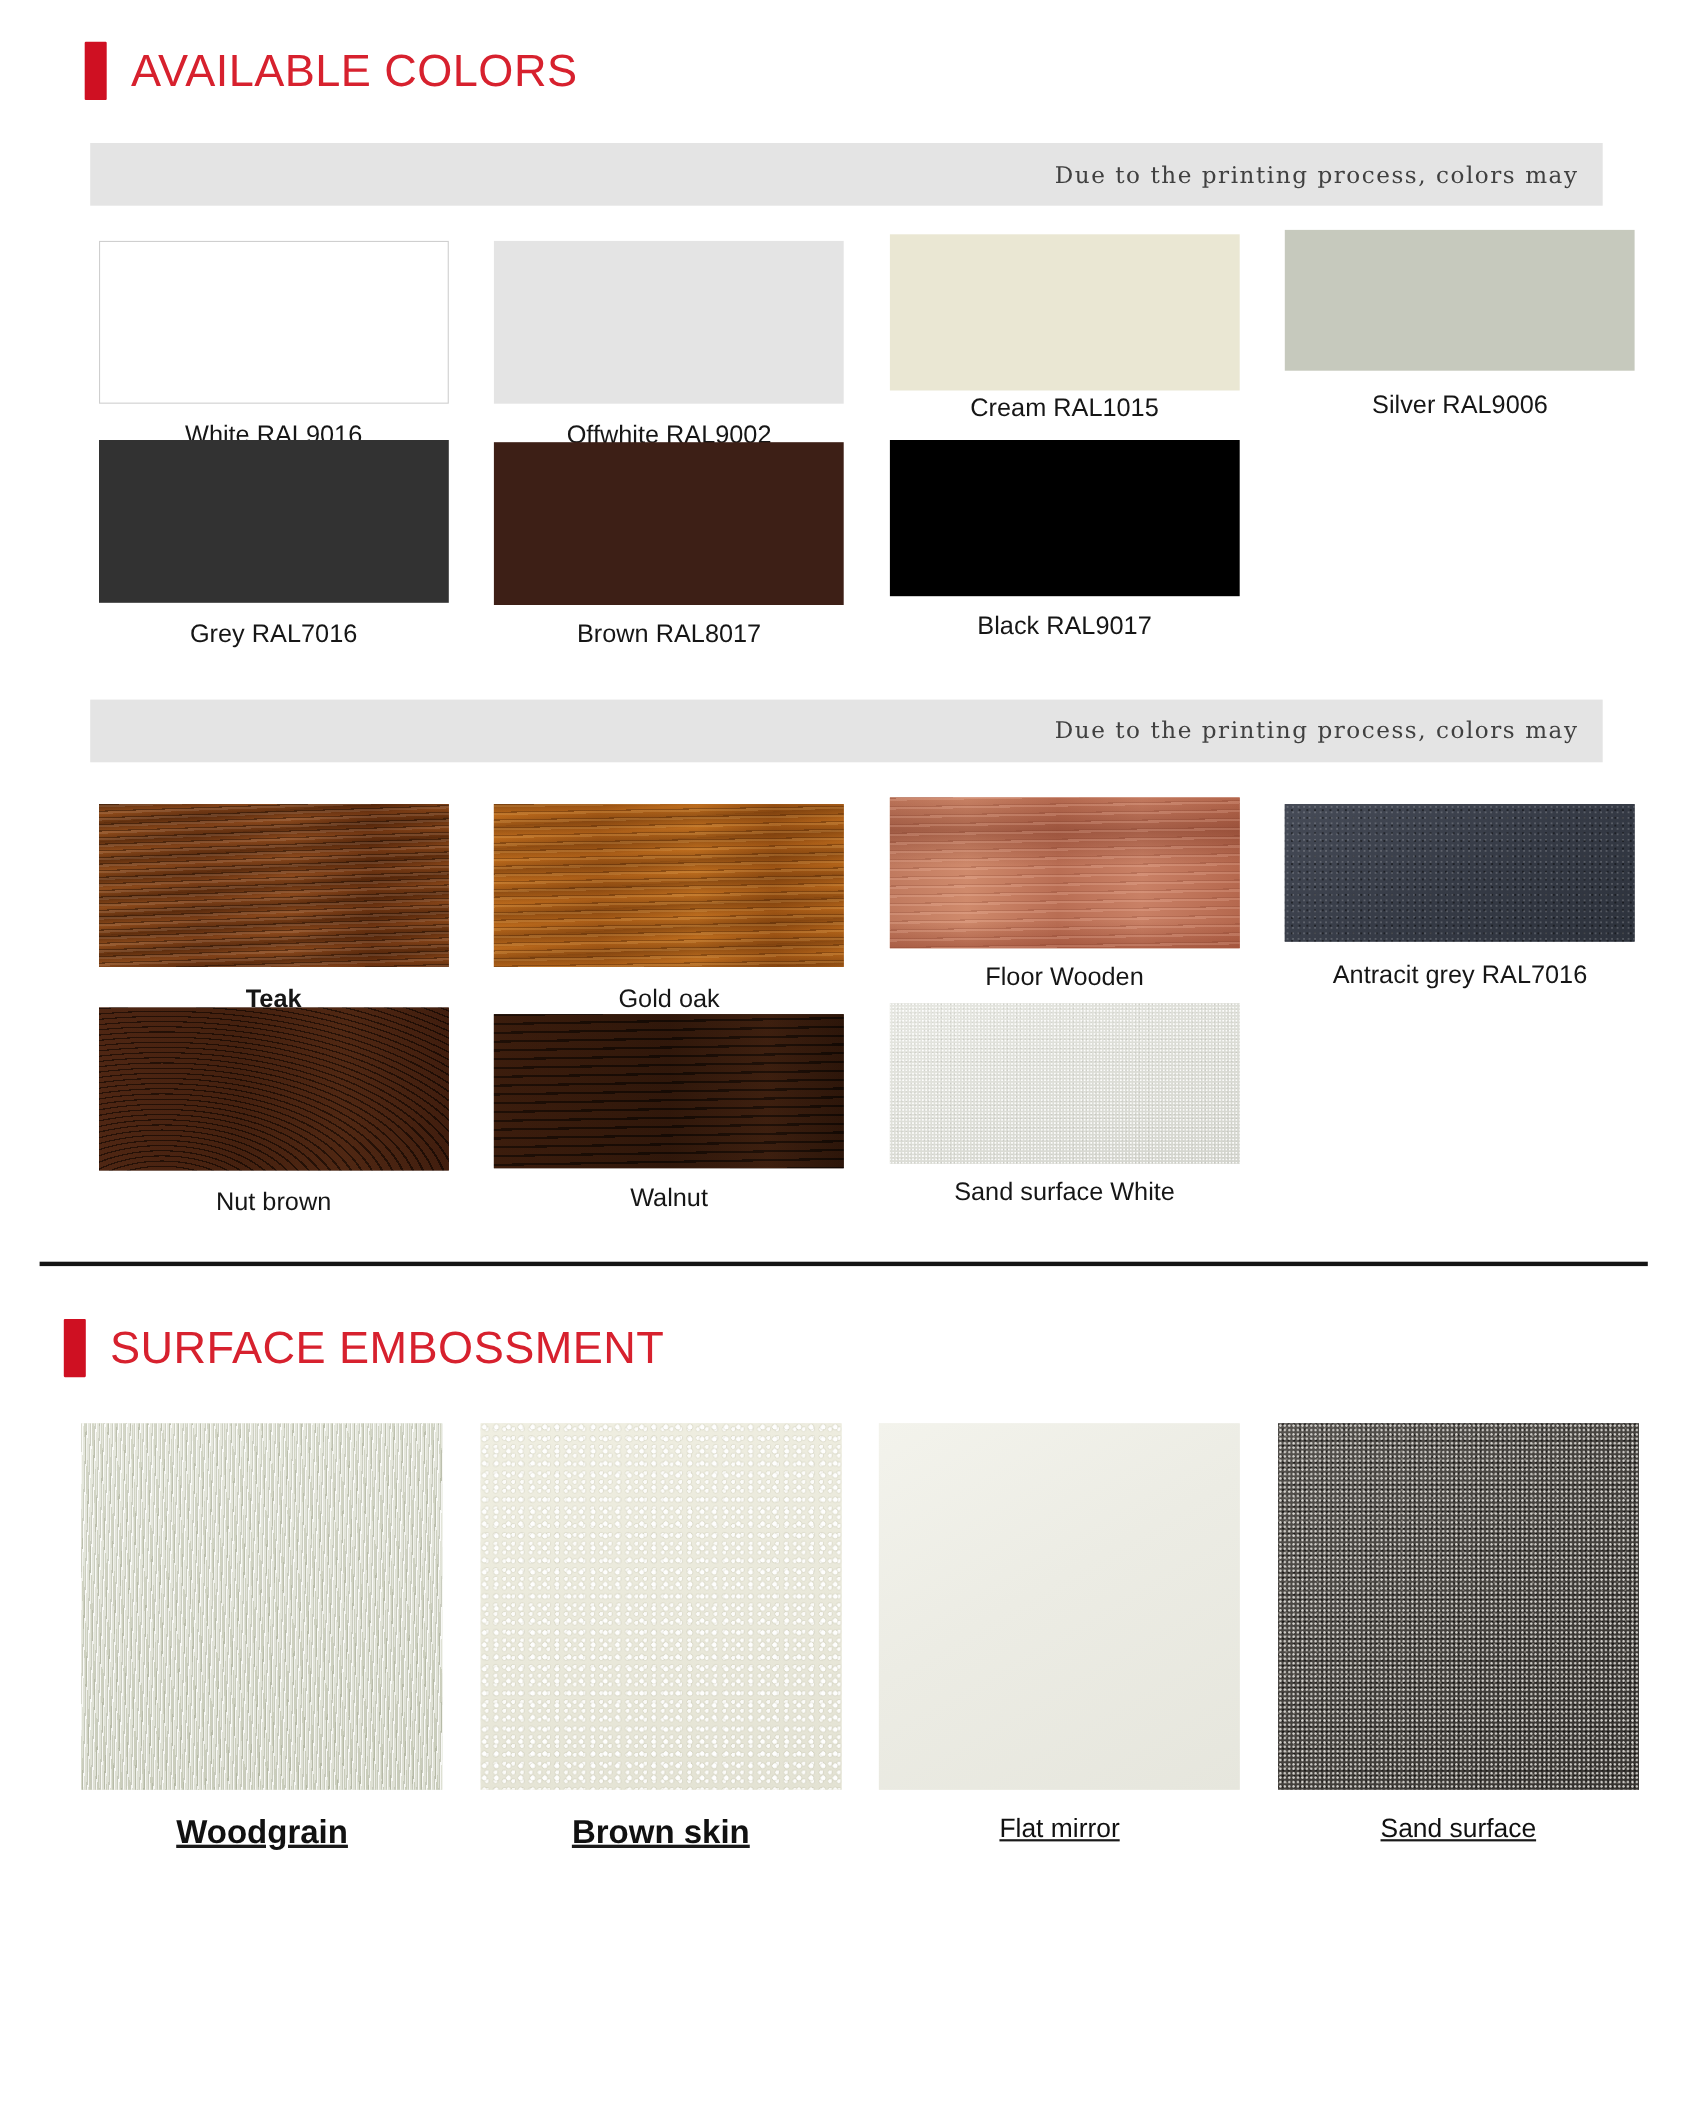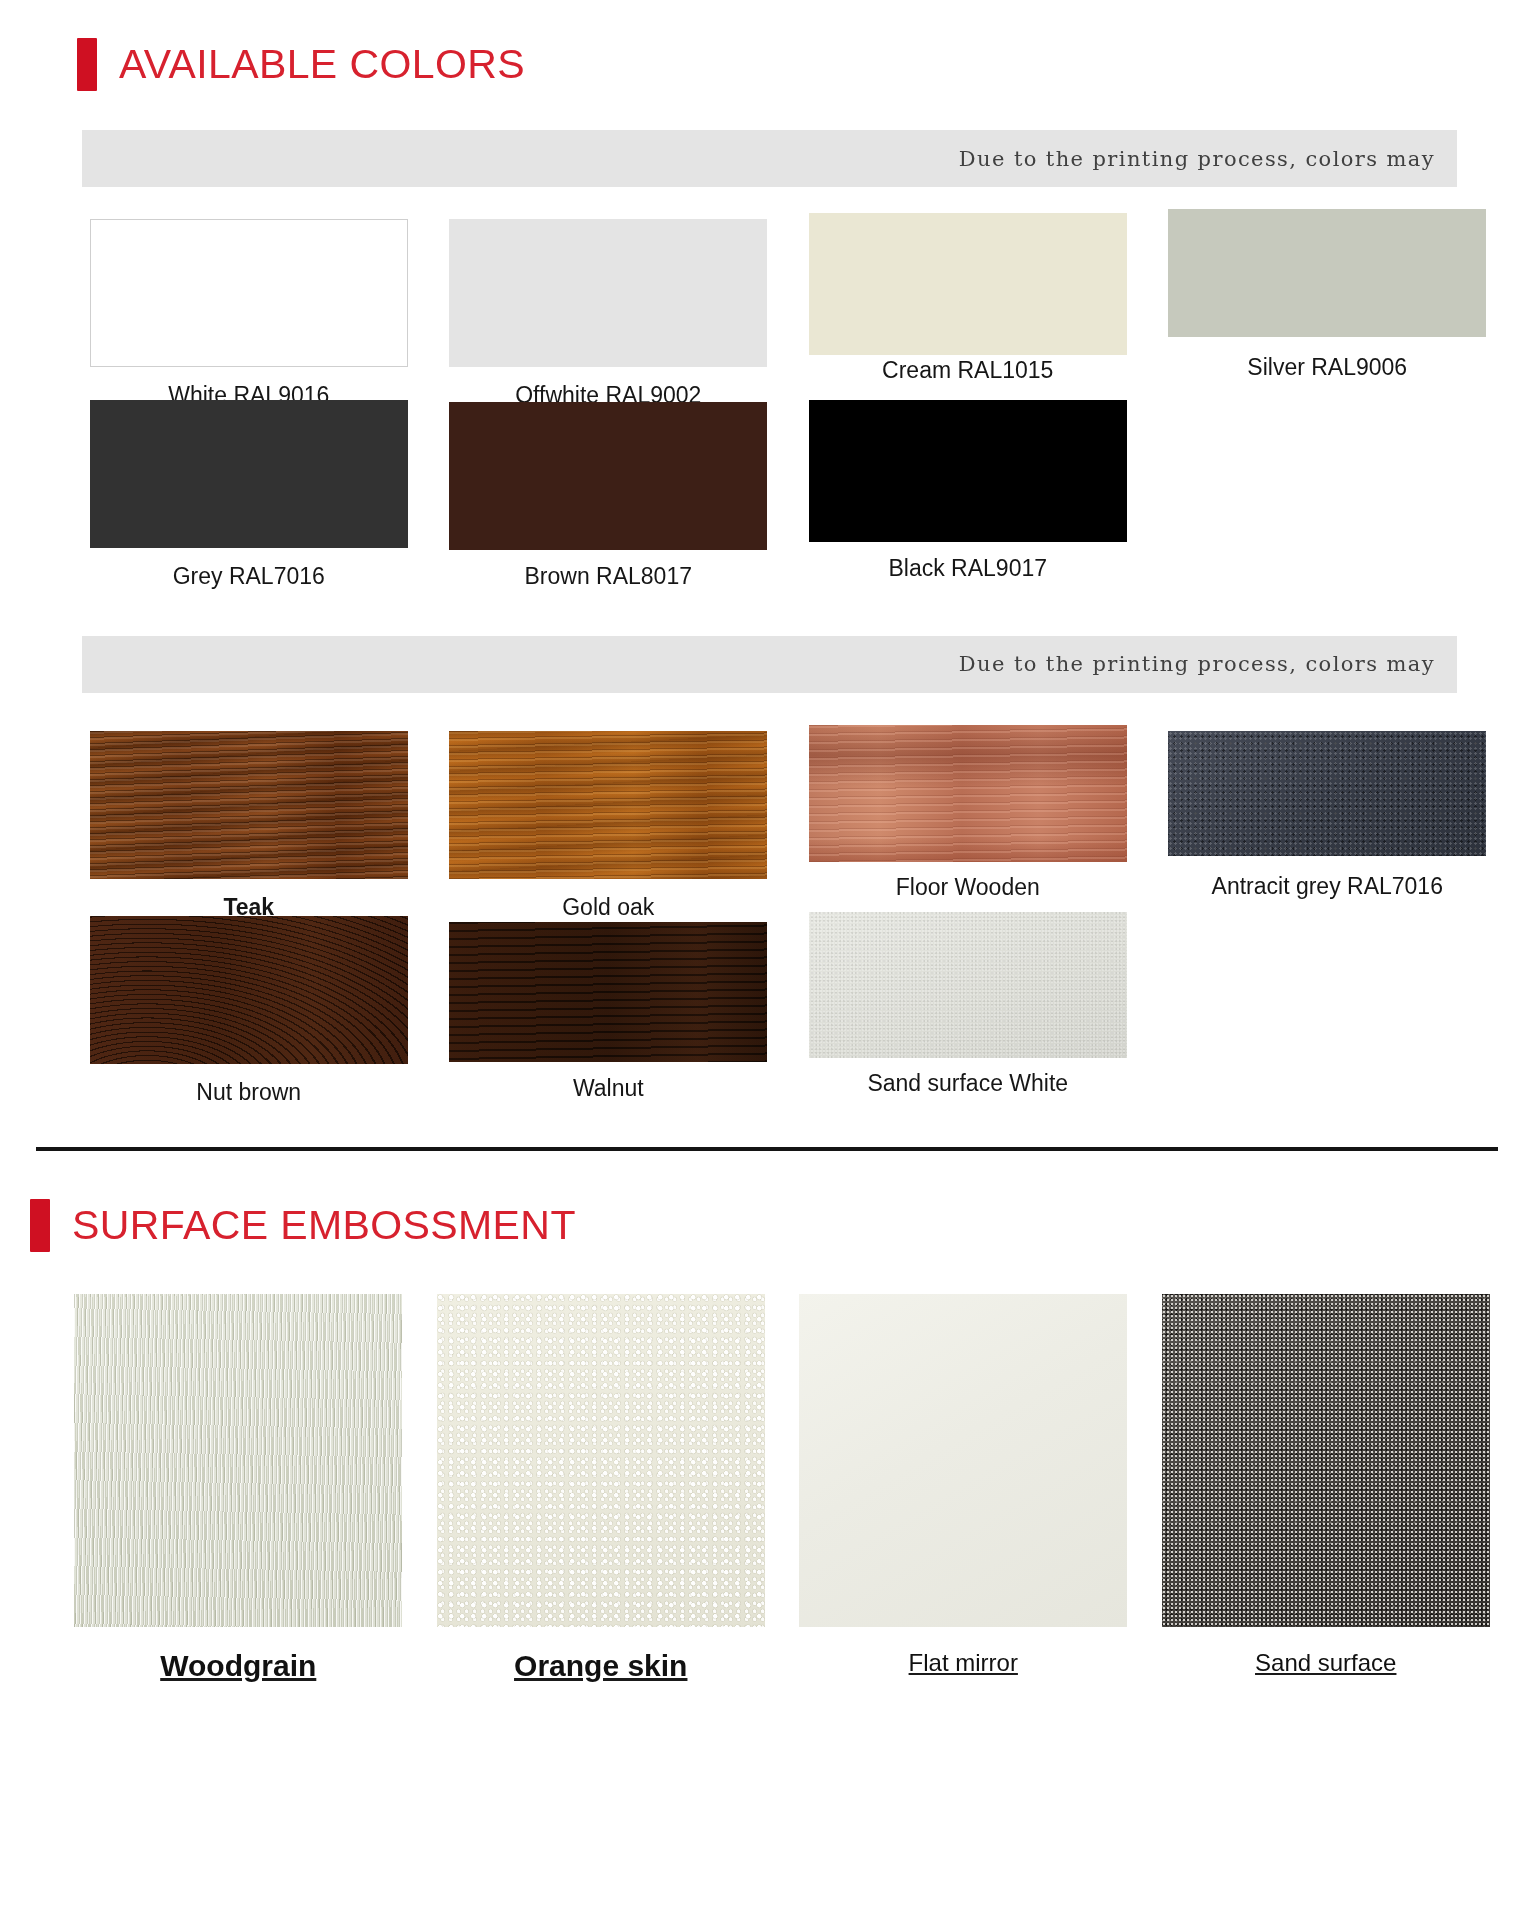--- a/index.html
+++ b/index.html
@@ -297,33 +297,33 @@
       <div class="caption" style="margin-top:14px;">Walnut</div>
     </div>
     <div class="cell">
       <div class="swatch sandwhite" style="margin-top:2px;height:146px;"></div>
       <div class="caption" style="margin-top:13px;">Sand surface White</div>
     </div>
   </div>
 
   <div class="divider"></div>
 
-  <div class="section-head" style="margin-top:48px;padding-left:30px;">
+  <div class="section-head" style="margin-top:48px;padding-left:58px;">
     <span class="head-bar"></span>
     <span class="head-title">SURFACE EMBOSSMENT</span>
   </div>
 
   <div class="emb-grid">
     <div class="emb-cell">
       <div class="emb-tile t-woodgrain"></div>
       <div class="emb-cap big">Woodgrain</div>
     </div>
     <div class="emb-cell">
       <div class="emb-tile t-orange"></div>
-      <div class="emb-cap big">Orange skin</div>
+      <div class="emb-cap big">Brown skin</div>
     </div>
     <div class="emb-cell">
       <div class="emb-tile t-flat"></div>
       <div class="emb-cap mid">Flat mirror</div>
     </div>
     <div class="emb-cell">
       <div class="emb-tile t-sand"></div>
       <div class="emb-cap mid">Sand  surface</div>
     </div>
   </div>

